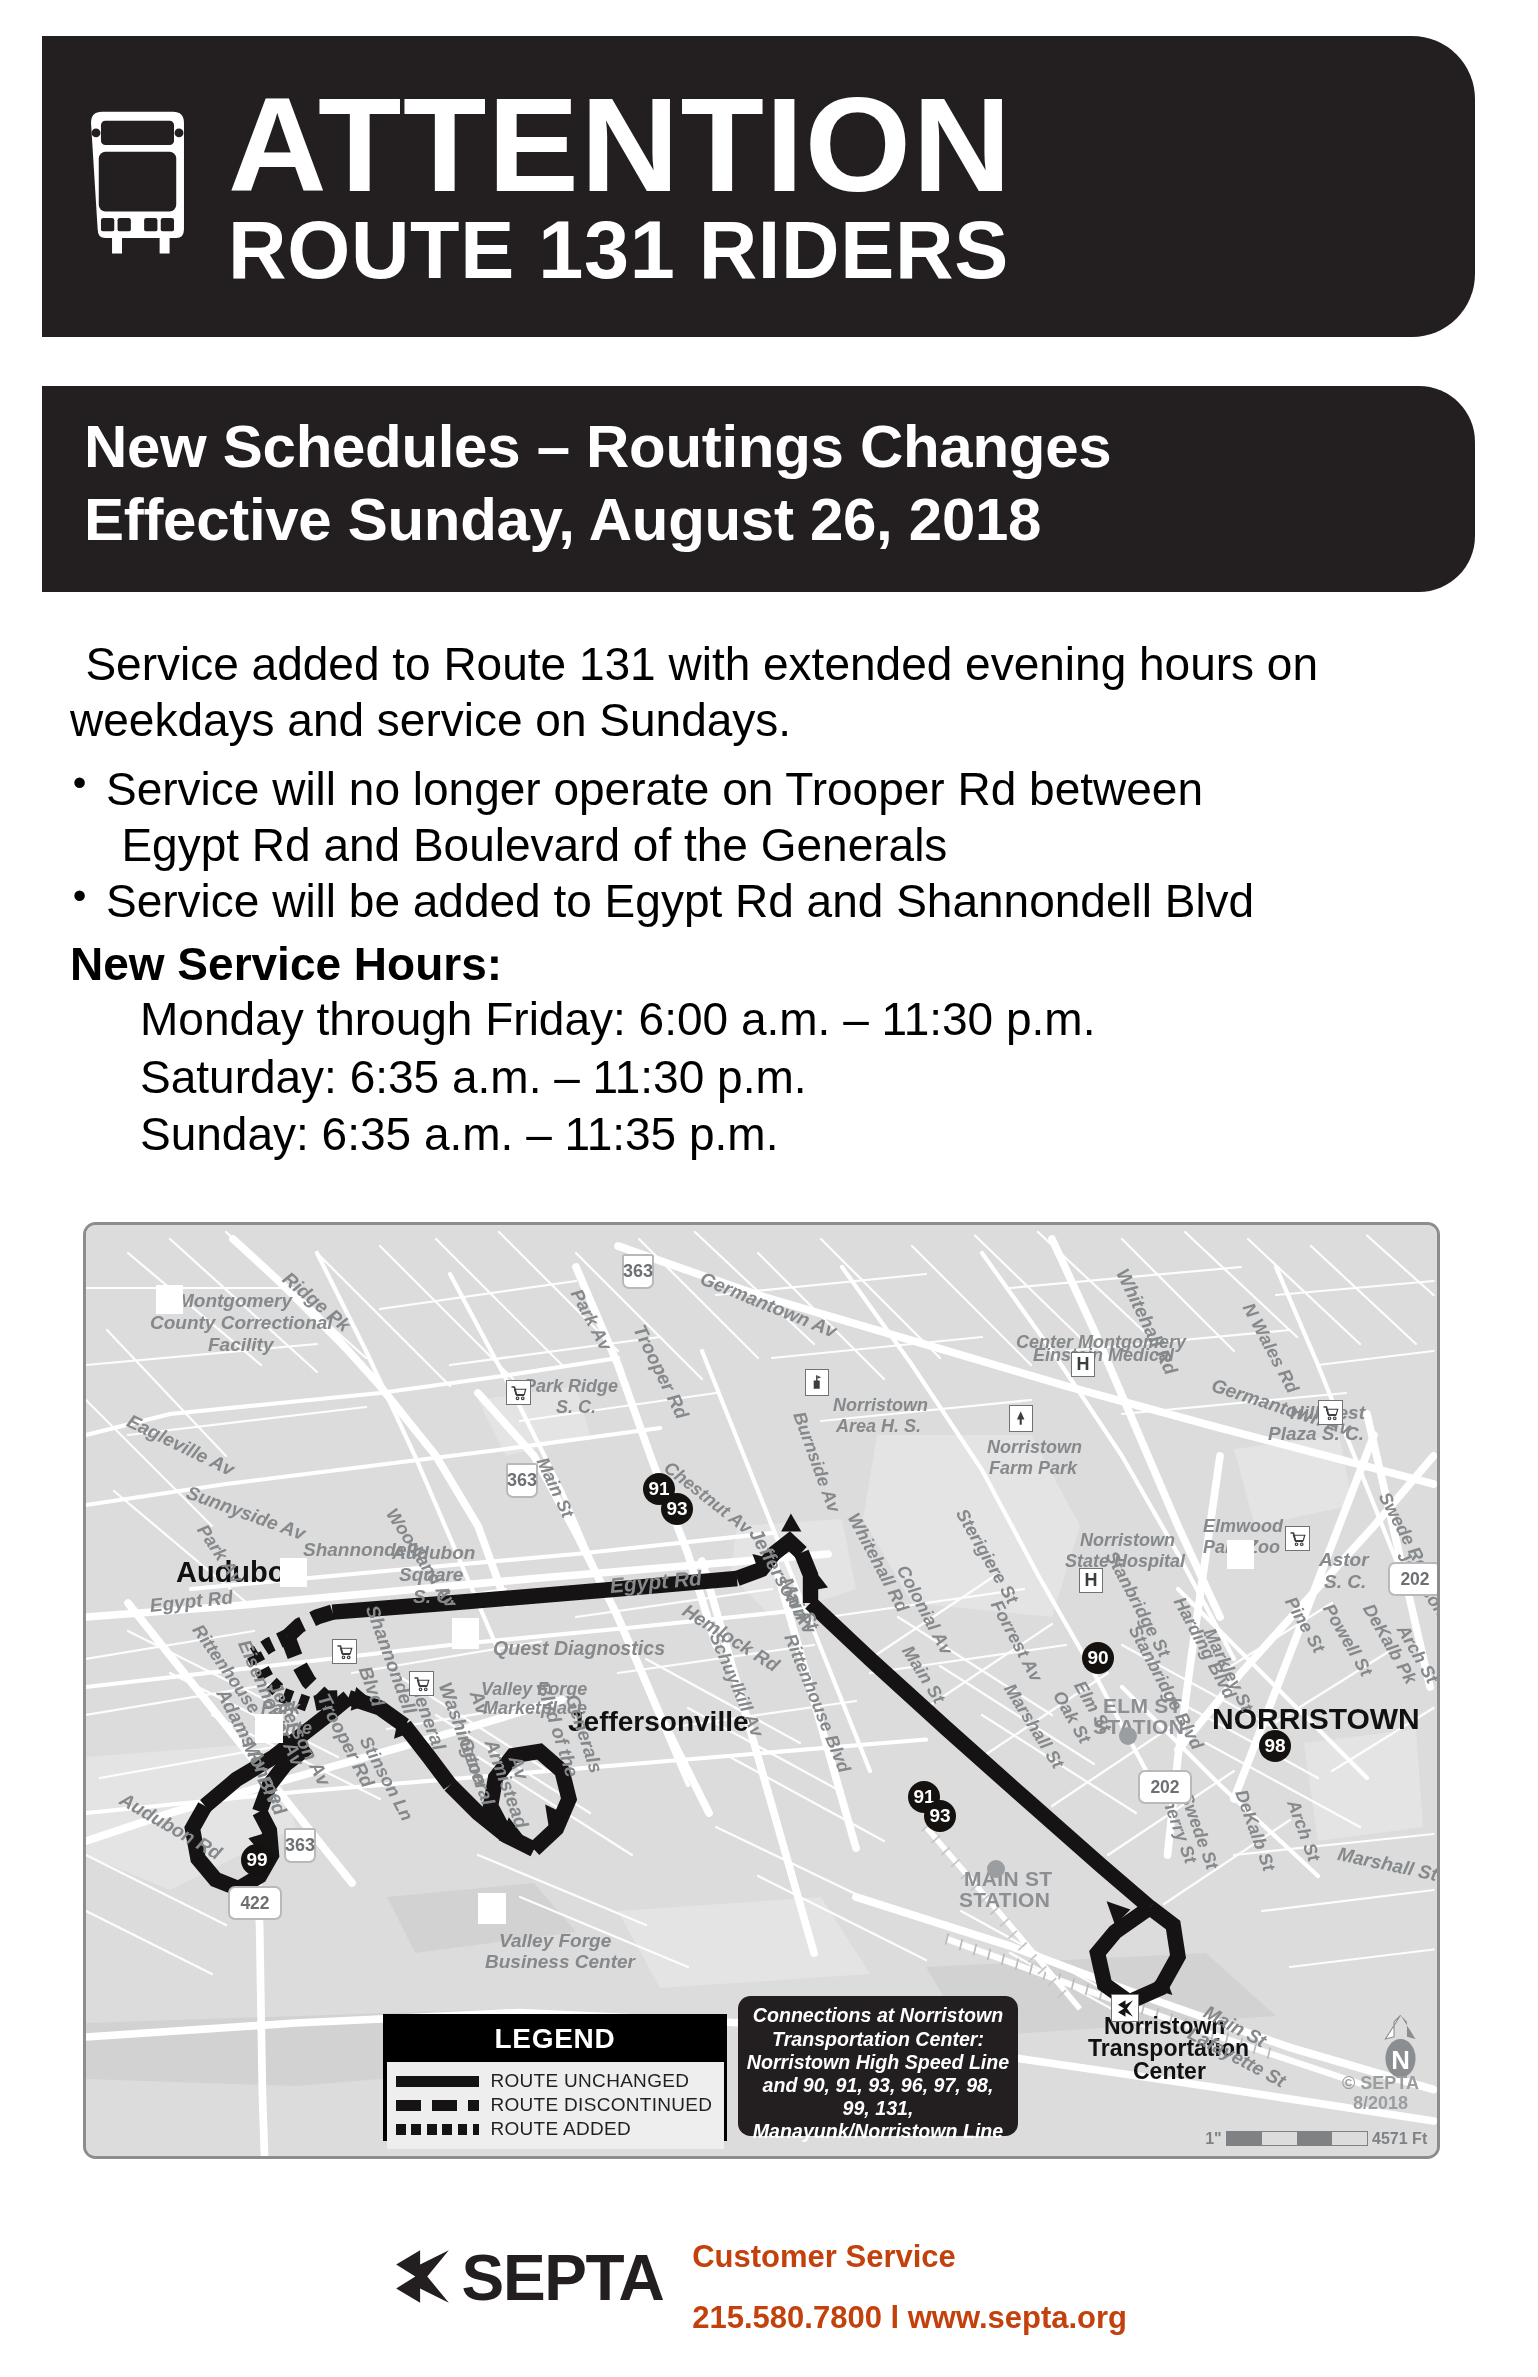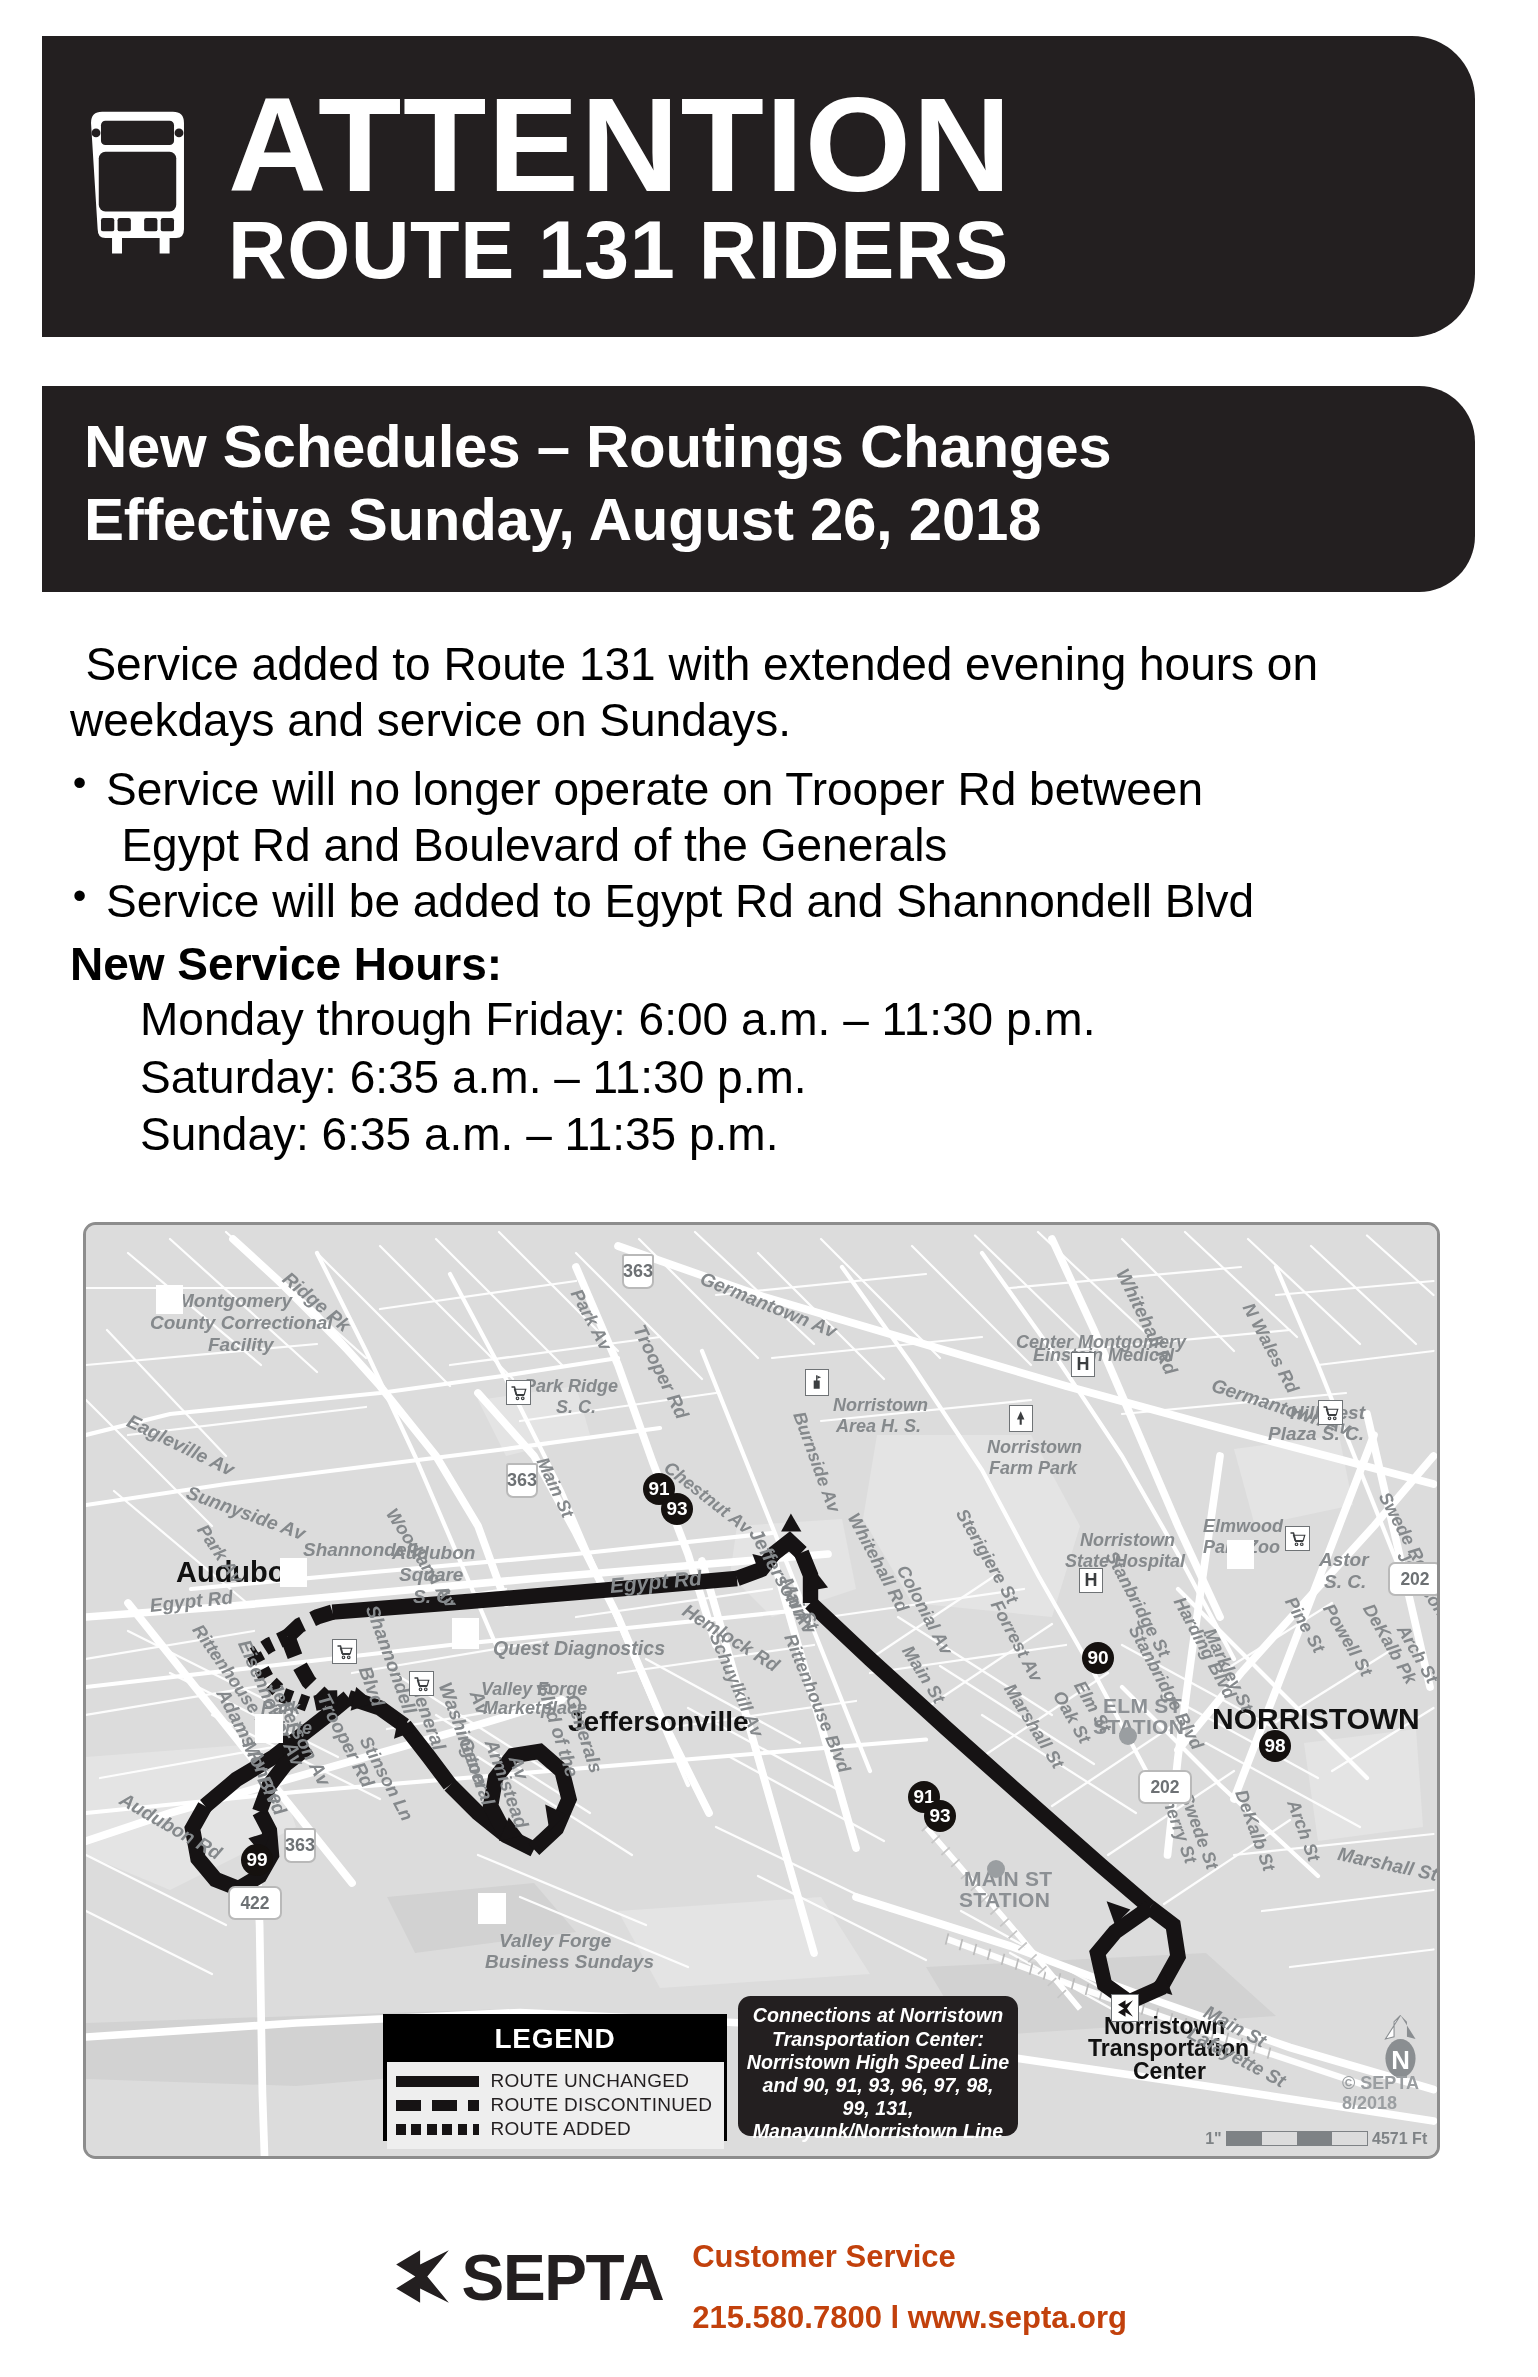--- a/index.html
+++ b/index.html
@@ -155,21 +155,21 @@
   }
 
   
   .scalebar { position:absolute; right: 9.8px; bottom: 8.4px; display:flex; align-items:center; }
   .scalebar .lbl { font-size: 16px; color:#7e8285; font-weight:700;
     font-family:"Liberation Sans Narrow","Liberation Sans",sans-serif; }
   .scalebar .bar { display:flex; border:1.4px solid #7e8285; height: 15.4px; margin: 0 4.2px; }
   .scalebar .seg { width: 35px; }
   .scalebar .seg.on { background:#7e8285; }
   .septa-credit {
-    position:absolute; right: 18px; bottom: 42px; text-align:left;
+    position:absolute; right: 18px; bottom: 42px; text-align:center;
     color:#9a9ea1; font-weight:700; font-size: 18px; line-height:1.15;
     font-family:"Liberation Sans Narrow","Liberation Sans",sans-serif;
   }
   .north { position:absolute; right: 15.4px; bottom: 76px; width:43px; height:67px; }
 
   
   .footer { position:absolute; left: 389px; top: 2217px; display:flex; align-items:center; }
   .septa-word {
     font-size: 64px; font-weight:700; letter-spacing:-1.4px; color:#231f20;
     font-family:"Liberation Sans Narrow","Liberation Sans",sans-serif; margin-left: 5.6px; text-align: center;
@@ -439,21 +439,21 @@
         <div class="mlabel " style="left: 994px; top: 306px; font-size: 18px; transform-origin: left center;">Norristown</div>
         <div class="mlabel " style="left: 979px; top: 327px; font-size: 18px; transform-origin: left center;">State Hospital</div>
         <div class="mlabel " style="left: 1117px; top: 292px; font-size: 18px; transform-origin: left center;">Elmwood</div>
         <div class="mlabel " style="left: 1117px; top: 313px; font-size: 18px; transform-origin: left center;">Park Zoo</div>
         <div class="mlabel " style="left: 1233px; top: 325px; font-size: 19px; transform-origin: left center;">Astor</div>
         <div class="mlabel " style="left: 1238px; top: 347px; font-size: 19px; transform-origin: left center;">S. C.</div>
         <div class="mlabel " style="left: 407px; top: 413px; font-size: 19.6px; transform-origin: left center;">Quest Diagnostics</div>
         <div class="mlabel " style="left: 395px; top: 455px; font-size: 18px; transform-origin: left center;">Valley Forge</div>
         <div class="mlabel " style="left: 397px; top: 474px; font-size: 18px; transform-origin: left center;">Marketplace</div>
         <div class="mlabel " style="left: 413px; top: 706px; font-size: 19px; transform-origin: left center;">Valley Forge</div>
-        <div class="mlabel " style="left: 399px; top: 727px; font-size: 19px; transform-origin: left center;">Business Sundays</div>
+        <div class="mlabel " style="left: 399px; top: 727px; font-size: 19px; transform-origin: left center;">Business Center</div>
         <div class="mlabel " style="left: 175px; top: 474px; font-size: 18px; transform-origin: left center;">Park</div>
         <div class="mlabel " style="left: 171px; top: 494px; font-size: 18px; transform-origin: left center;">Pointe</div>
         <div class="mlabel black" style="left: 90px; top: 332px; font-size: 29px; transform-origin: left center;">Audubon</div>
         <div class="mlabel black" style="left: 482px; top: 482px; font-size: 28px; transform-origin: left center;">Jeffersonville</div>
         <div class="mlabel black" style="left: 1126px; top: 478px; font-size: 30px; transform-origin: left center;">NORRISTOWN</div>
         <div class="mlabel black" style="left: 1018px; top: 789px; font-size: 23px; transform-origin: left center;">Norristown</div>
         <div class="mlabel black" style="left: 1002px; top: 811px; font-size: 23px; transform-origin: left center;">Transportation</div>
         <div class="mlabel black" style="left: 1047px; top: 834px; font-size: 23px; transform-origin: left center;">Center</div>
         <div class="mlabel station" style="left: 1017px; top: 470px; font-size: 21px; transform-origin: left center;">ELM ST</div>
         <div class="mlabel station" style="left: 1007px; top: 491px; font-size: 21px; transform-origin: left center;">STATION</div>

